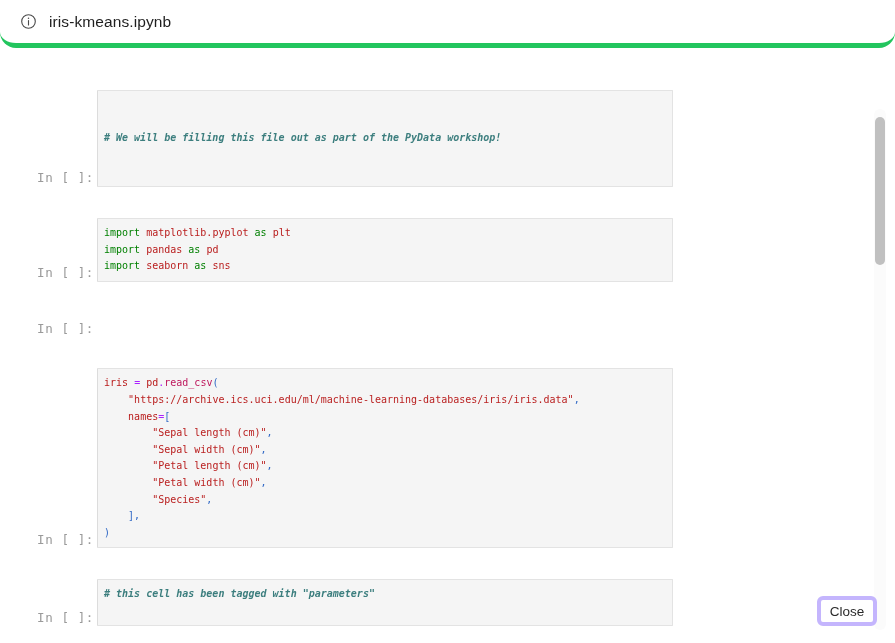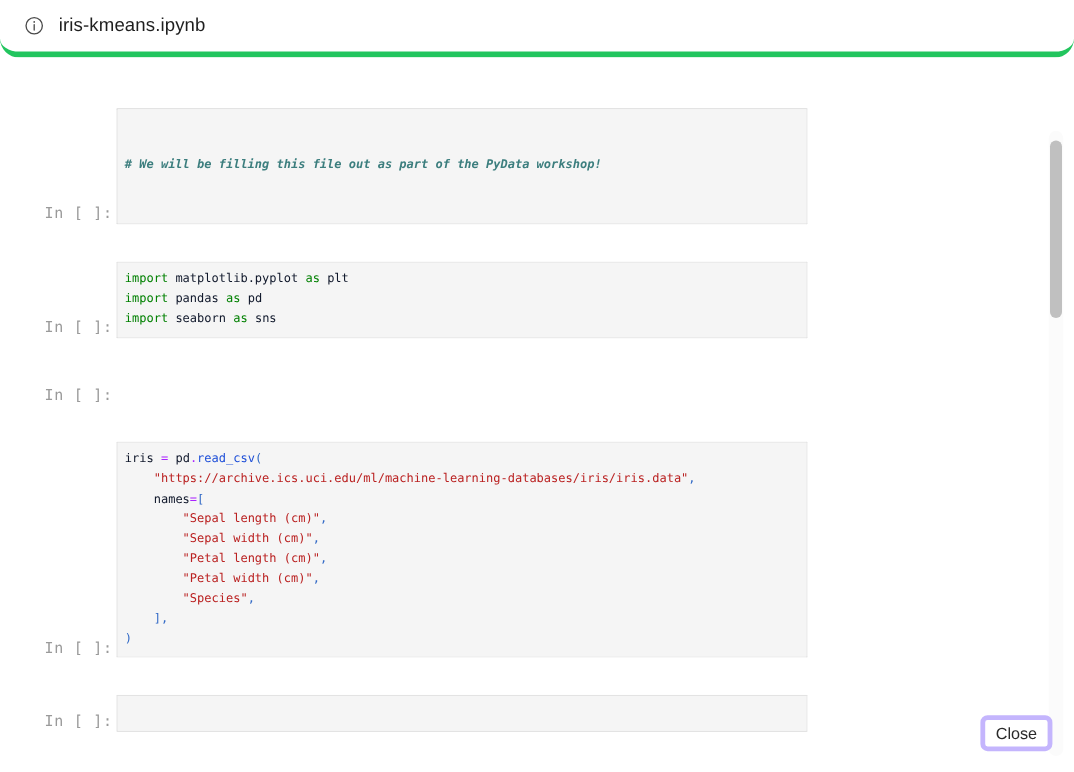--- a/index.html
+++ b/index.html
@@ -91,22 +91,22 @@
     tab-size: 4;
   }
   .cell-input .ln { display: block; min-height: 16.6px; }
 
   
   .c  { color: #3c7e7e; font-style: italic; font-weight: bold; } 
   .k  { color: #008000; font-weight: normal; }                      
   .s  { color: #ba2121; }                                         
   .o  { color: #aa22ff; }                                         
   .p  { color: #3169c6; }                                         
-  .n  { color: #0f172a; }                                         
-  .f  { color: #1d4ed8; }                                         
+  .n  { color: #b91c1c; }                                         
+  .f  { color: #be185d; }                                         
   .d  { color: #aa22ff; }                                         
 
   
   .scrollbar-track {
     position: absolute;
     top: 60px;
     right: 9px;
     width: 12px;
     height: 521px;
     background: #fbfbfb;
@@ -173,21 +173,21 @@
       <div class="prompt">In [ ]:</div>
     </div>
 
     <div class="cell-row">
       <div class="prompt">In [ ]:</div>
       <div class="cell-input"><span class="ln"><span class="n">iris</span> <span class="o">=</span> <span class="n">pd</span><span class="d">.</span><span class="f">read_csv</span><span class="p">(</span></span><span class="ln">    <span class="s">"https://archive.ics.uci.edu/ml/machine-learning-databases/iris/iris.data"</span><span class="p">,</span></span><span class="ln">    <span class="n">names</span><span class="o">=</span><span class="p">[</span></span><span class="ln">        <span class="s">"Sepal length (cm)"</span><span class="p">,</span></span><span class="ln">        <span class="s">"Sepal width (cm)"</span><span class="p">,</span></span><span class="ln">        <span class="s">"Petal length (cm)"</span><span class="p">,</span></span><span class="ln">        <span class="s">"Petal width (cm)"</span><span class="p">,</span></span><span class="ln">        <span class="s">"Species"</span><span class="p">,</span></span><span class="ln">    <span class="p">],</span></span><span class="ln"><span class="p">)</span></span></div>
     </div>
 
     <div class="cell-row">
       <div class="prompt">In [ ]:</div>
-      <div class="cell-input"><span class="ln">&nbsp;</span></div>
+      <div class="cell-input"><span class="ln"><span class="c">#&nbsp;this cell has been tagged with "parameters"</span></span><span class="ln">&nbsp;</span></div>
     </div>
 
   </div>
 
   <div class="scrollbar-track">
     <div class="scrollbar-thumb"></div>
   </div>
 </div>
 
 <button class="close-button">Close</button>

